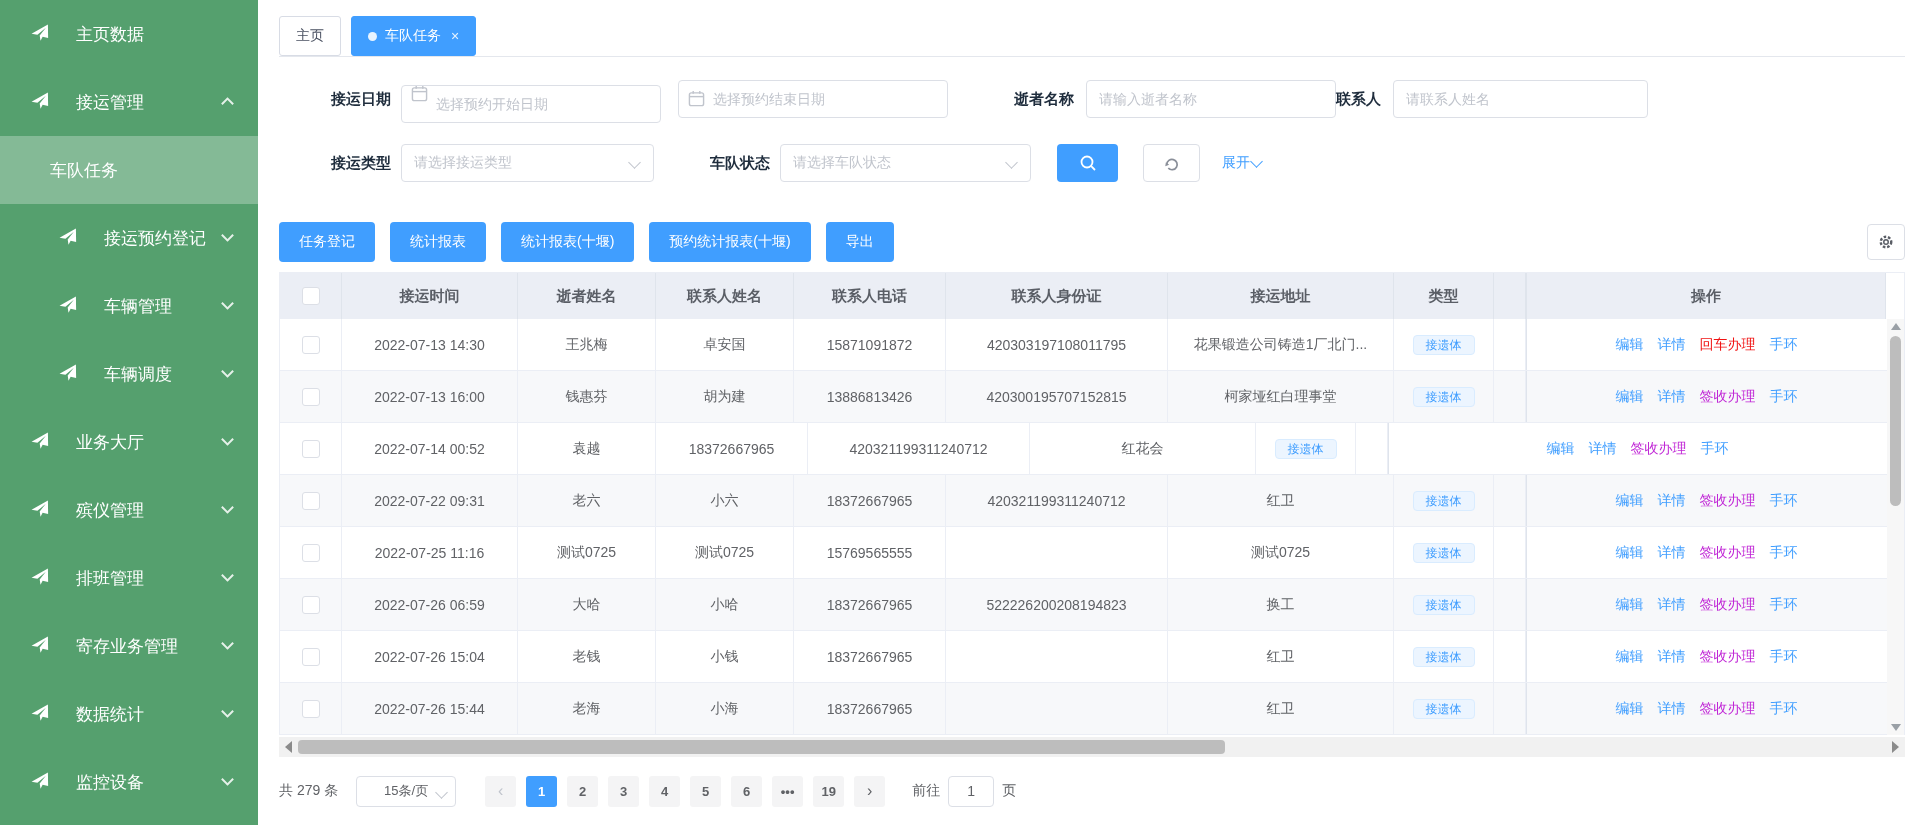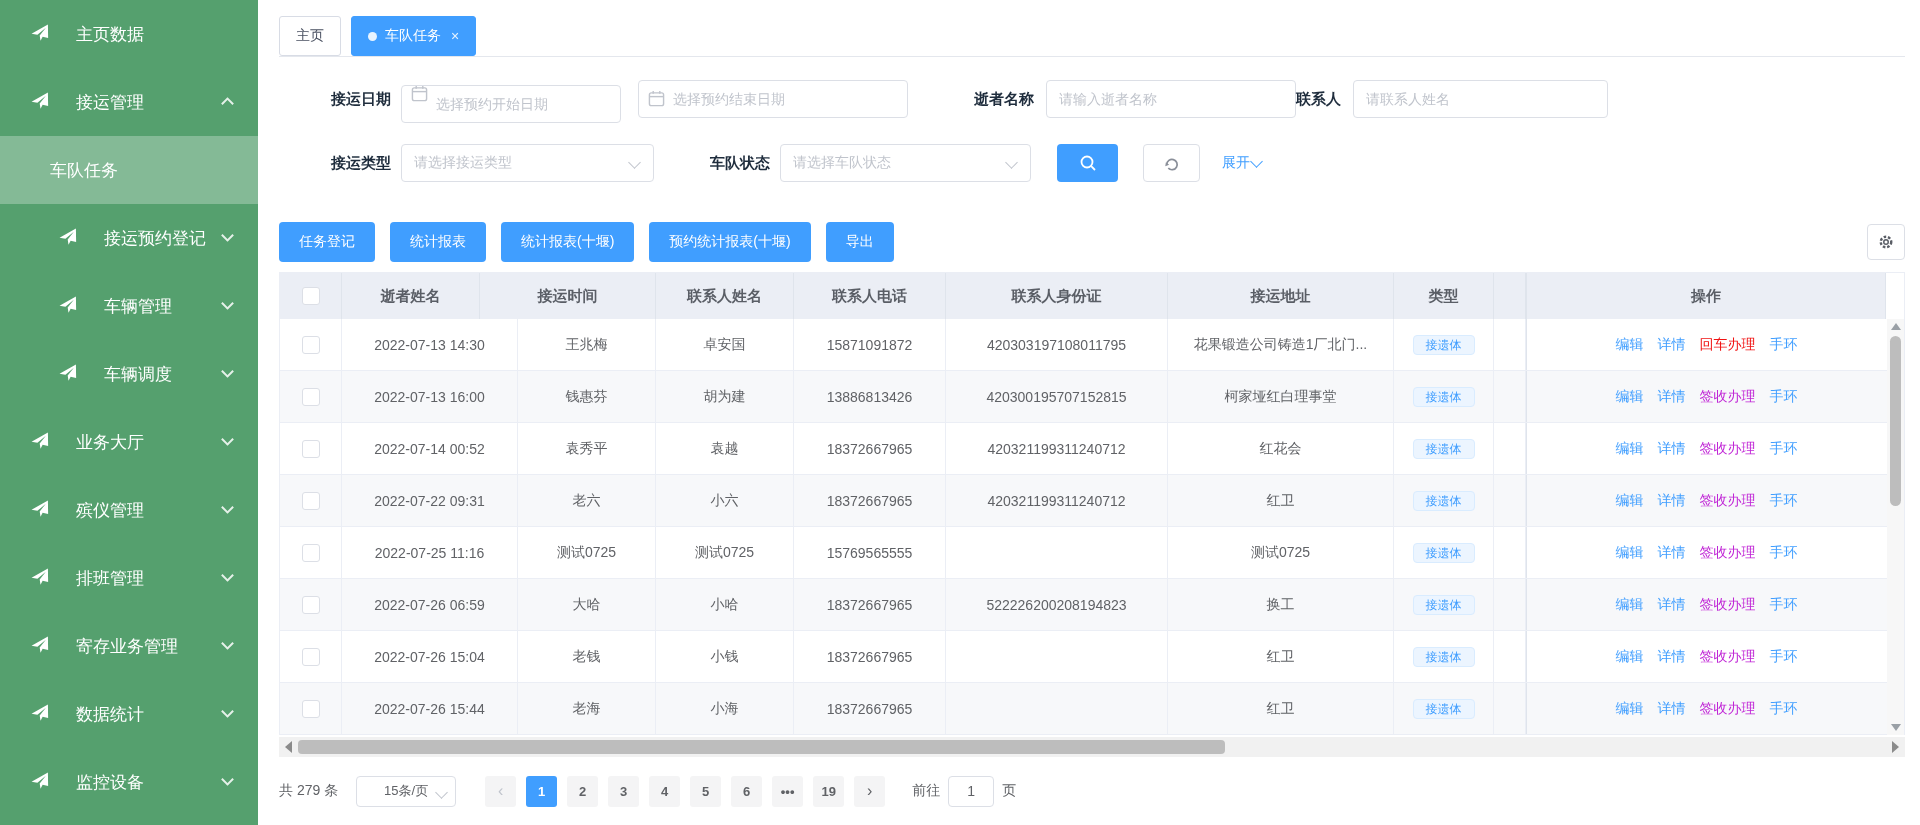--- a/index.html
+++ b/index.html
@@ -203,21 +203,21 @@
 
     <div class="frow frow1">
       <span class="flabel" style="width:112px;">接运日期</span>
       <span class="iconwrap" style="margin-left:10px;">
         <svg class="cal" viewBox="0 0 18 18">
             <rect x="1.5" y="3" width="15" height="13.5" rx="2" fill="none" stroke="#c0c4cc" stroke-width="1.5"></rect>
             <line x1="1.5" y1="7" x2="16.5" y2="7" stroke="#c0c4cc" stroke-width="1.5"></line>
             <line x1="5.5" y1="1" x2="5.5" y2="4" stroke="#c0c4cc" stroke-width="1.5"></line>
             <line x1="12.5" y1="1" x2="12.5" y2="4" stroke="#c0c4cc" stroke-width="1.5"></line>
           </svg>
-        <input class="inp withicon" style="width: 220px; margin-top: 10px;" placeholder="选择预约开始日期">
+        <input class="inp withicon" style="width: 260px; margin-top: 10px;" placeholder="选择预约开始日期">
       </span>
       <span class="iconwrap" style="margin-left:17px;">
         <svg class="cal" viewBox="0 0 18 18">
             <rect x="1.5" y="3" width="15" height="13.5" rx="2" fill="none" stroke="#c0c4cc" stroke-width="1.5"></rect>
             <line x1="1.5" y1="7" x2="16.5" y2="7" stroke="#c0c4cc" stroke-width="1.5"></line>
             <line x1="5.5" y1="1" x2="5.5" y2="4" stroke="#c0c4cc" stroke-width="1.5"></line>
             <line x1="12.5" y1="1" x2="12.5" y2="4" stroke="#c0c4cc" stroke-width="1.5"></line>
           </svg>
         <input class="inp withicon" style="width: 270px;" placeholder="选择预约结束日期">
       </span>
@@ -268,22 +268,22 @@
             <circle cx="12" cy="12" r="3" fill="none" stroke="#5a5e66" stroke-width="2"></circle>
           </svg>
       </button>
     </div>
 
     <div class="table">
       <div class="thr">
         <div class="th c-check">
             <span class="checkbox"></span>
           </div>
+        <div class="th c-time">接运时间</div>
         <div class="th c-dec">逝者姓名</div>
-        <div class="th c-time">接运时间</div>
         <div class="th c-con">联系人姓名</div>
         <div class="th c-pho">联系人电话</div>
         <div class="th c-idc">联系人身份证</div>
         <div class="th c-add">接运地址</div>
         <div class="th c-typ">类型</div>
         <div class="th c-gap"></div>
         <div class="th c-ops" style="border-left:1px solid #dfe4ec;">操作</div>
         <div class="th c-sb" style="background:#fff;border:none;"></div>
       </div>
 
@@ -333,21 +333,20 @@
             <a class="lnk">手环</a>
           </div>
           <div class="td c-sb" style="background:transparent;"></div>
         </div>
 
         <div class="tr">
           <div class="td c-check">
               <span class="checkbox"></span>
             </div>
           <div class="td c-time">2022-07-14 00:52</div>
-          <div class="td c-dec">袁秀平</div>
           <div class="td c-con">袁越</div>
           <div class="td c-pho">18372667965</div>
           <div class="td c-idc">420321199311240712</div>
           <div class="td c-add">红花会</div>
           <div class="td c-typ">
               <span class="tag">接遗体</span>
             </div>
           <div class="td c-gap"></div>
           <div class="td c-ops">
             <a class="lnk">编辑</a>

